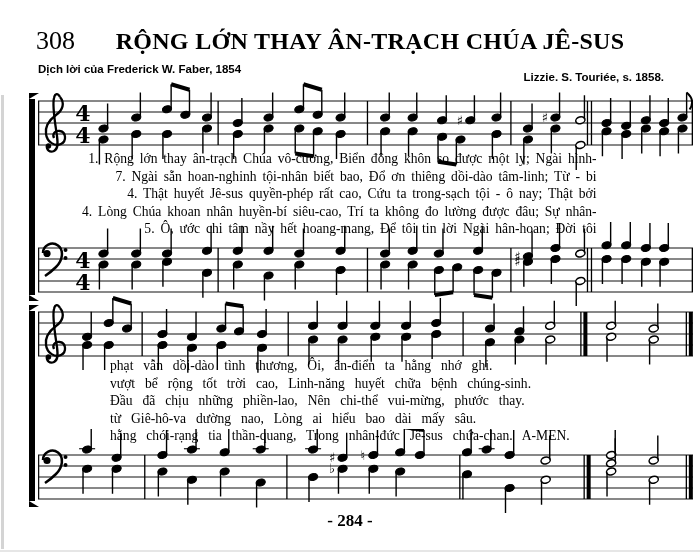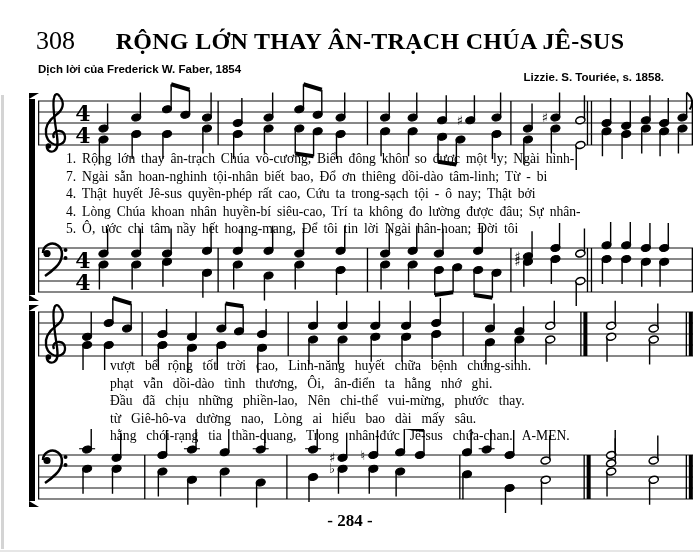--- a/index.html
+++ b/index.html
@@ -6,21 +6,21 @@
   .page{position:relative;width:700px;height:553px;background:#ffffff;
         font-family:"Liberation Serif",serif;color:#000;overflow:hidden;}
   .hymn-no{position:absolute;left:36px;top:26px;font-weight:normal;font-size:26px;}
   .title{position:absolute;left:92px;top:28px;width:556px;text-align:center;
          font-weight:bold;font-size:24px;letter-spacing:.3px;white-space:nowrap;}
   .credit-l{position:absolute;left:38px;top:63px;
             font-family:"Liberation Sans",sans-serif;font-size:11.5px;font-weight:bold;}
   .credit-r{position:absolute;right:36px;top:71px;
             font-family:"Liberation Sans",sans-serif;font-size:11.5px;font-weight:bold;}
   .lyrics{position:absolute;font-size:13.6px;line-height:17.6px;white-space:nowrap;}
-  #ly1{left:66px;top:150px;word-spacing:2.5px;}
+  #ly1{left:82px;top:150px;word-spacing:2.5px;text-align:right;}
   #ly2{left:110px;top:357px;word-spacing:6.5px;}
   .pageno{position:absolute;left:0;right:0;top:511px;text-align:center;
           font-weight:bold;font-size:17px;}
   .sysbrace{position:absolute;left:29px;width:6px;background:#000;}
   .sysbrace::before{content:"";position:absolute;top:-6px;left:0;width:0;height:0;
           border-bottom:6px solid transparent;border-left:10px solid #000;}
   .sysbrace::after{content:"";position:absolute;bottom:-6px;left:0;width:0;height:0;
           border-top:6px solid transparent;border-left:10px solid #000;}
   svg.staff{position:absolute;left:38px;}
   .ts{font:bold 22px "DejaVu Serif",serif;fill:#000;}
@@ -357,22 +357,22 @@
       <line x1="508.11" y1="40.5" x2="508.11" y2="64.5" stroke="#000" stroke-width="1.4"></line>
       <ellipse cx="573.125" cy="36.75" rx="4.7" ry="3.4" transform="rotate(-16 573.125 36.75)" fill="#fff" stroke="#000" stroke-width="1.5"></ellipse>
       <line x1="569.025" y1="37.75" x2="569.025" y2="61.75" stroke="#000" stroke-width="1.4"></line>
       <ellipse cx="615.6999999999999" cy="39.5" rx="4.7" ry="3.4" transform="rotate(-16 615.6999999999999 39.5)" fill="#fff" stroke="#000" stroke-width="1.5"></ellipse>
       <line x1="611.5999999999999" y1="40.5" x2="611.5999999999999" y2="64.5" stroke="#000" stroke-width="1.4"></line>
       <line x1="74.83999999999999" y1="-2" x2="93.18" y2="3.5" stroke="#000" stroke-width="4"></line>
       <line x1="187.5" y1="3.5" x2="205.185" y2="6.25" stroke="#000" stroke-width="4"></line>
     </svg>
 
   <div class="lyrics" id="ly2">
+    <div>phạt vẫn dồi-dào tình thương, Ôi, ân-điển ta hằng nhớ ghi.</div>
     <div>vượt bể rộng tốt trời cao, Linh-năng huyết chữa bệnh chúng-sinh.</div>
-    <div>phạt vẫn dồi-dào tình thương, Ôi, ân-điển ta hằng nhớ ghi.</div>
     <div>Đầu đã chịu những phiền-lao, Nên chi-thể vui-mừng, phước thay.</div>
     <div>từ Giê-hô-va dường nao, Lòng ai hiểu bao dài mấy sâu.</div>
     <div>hằng chói-rạng tia thần-quang, Trong nhân-đức Jê-sus chứa-chan. A-MEN.</div>
   </div>
 
   <svg class="staff" style="top:429px;" width="655" height="104" viewBox="0 -14 655 104">
       <line x1="0" y1="12" x2="655" y2="12" stroke="#111" stroke-width="1"></line>
       <line x1="0" y1="23" x2="655" y2="23" stroke="#111" stroke-width="1"></line>
       <line x1="0" y1="34" x2="655" y2="34" stroke="#111" stroke-width="1"></line>
       <line x1="0" y1="45" x2="655" y2="45" stroke="#111" stroke-width="1"></line>

